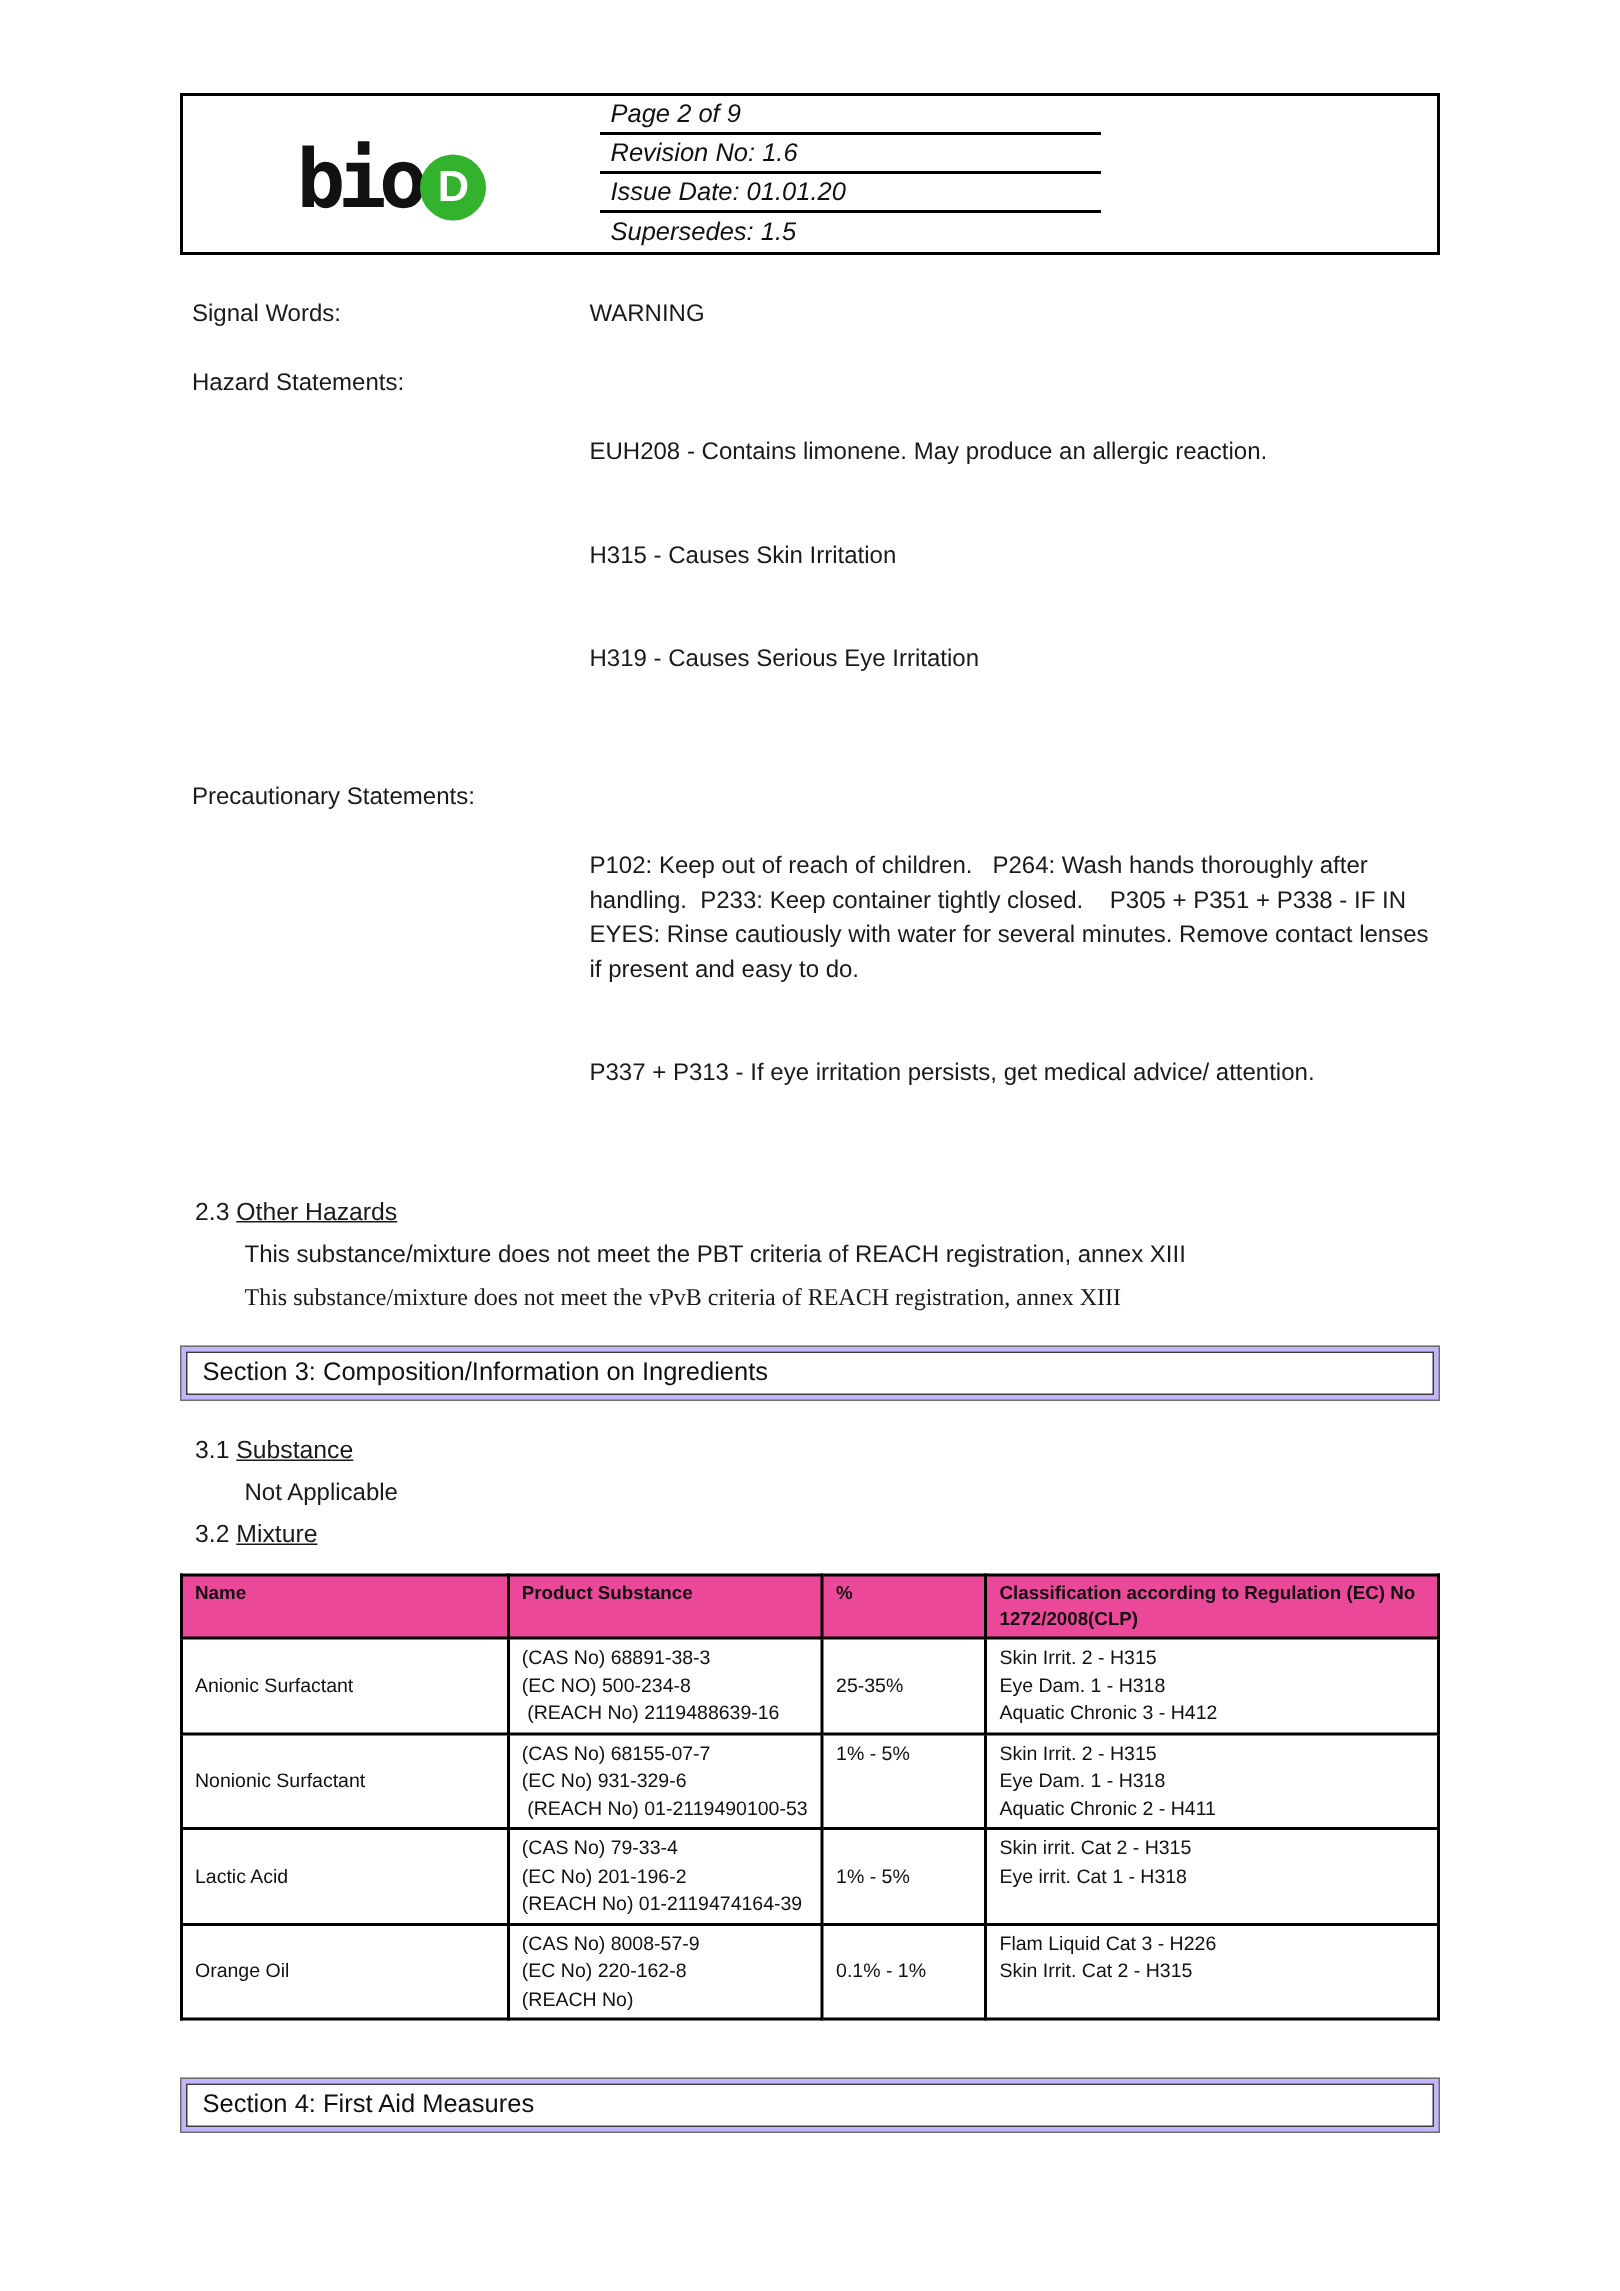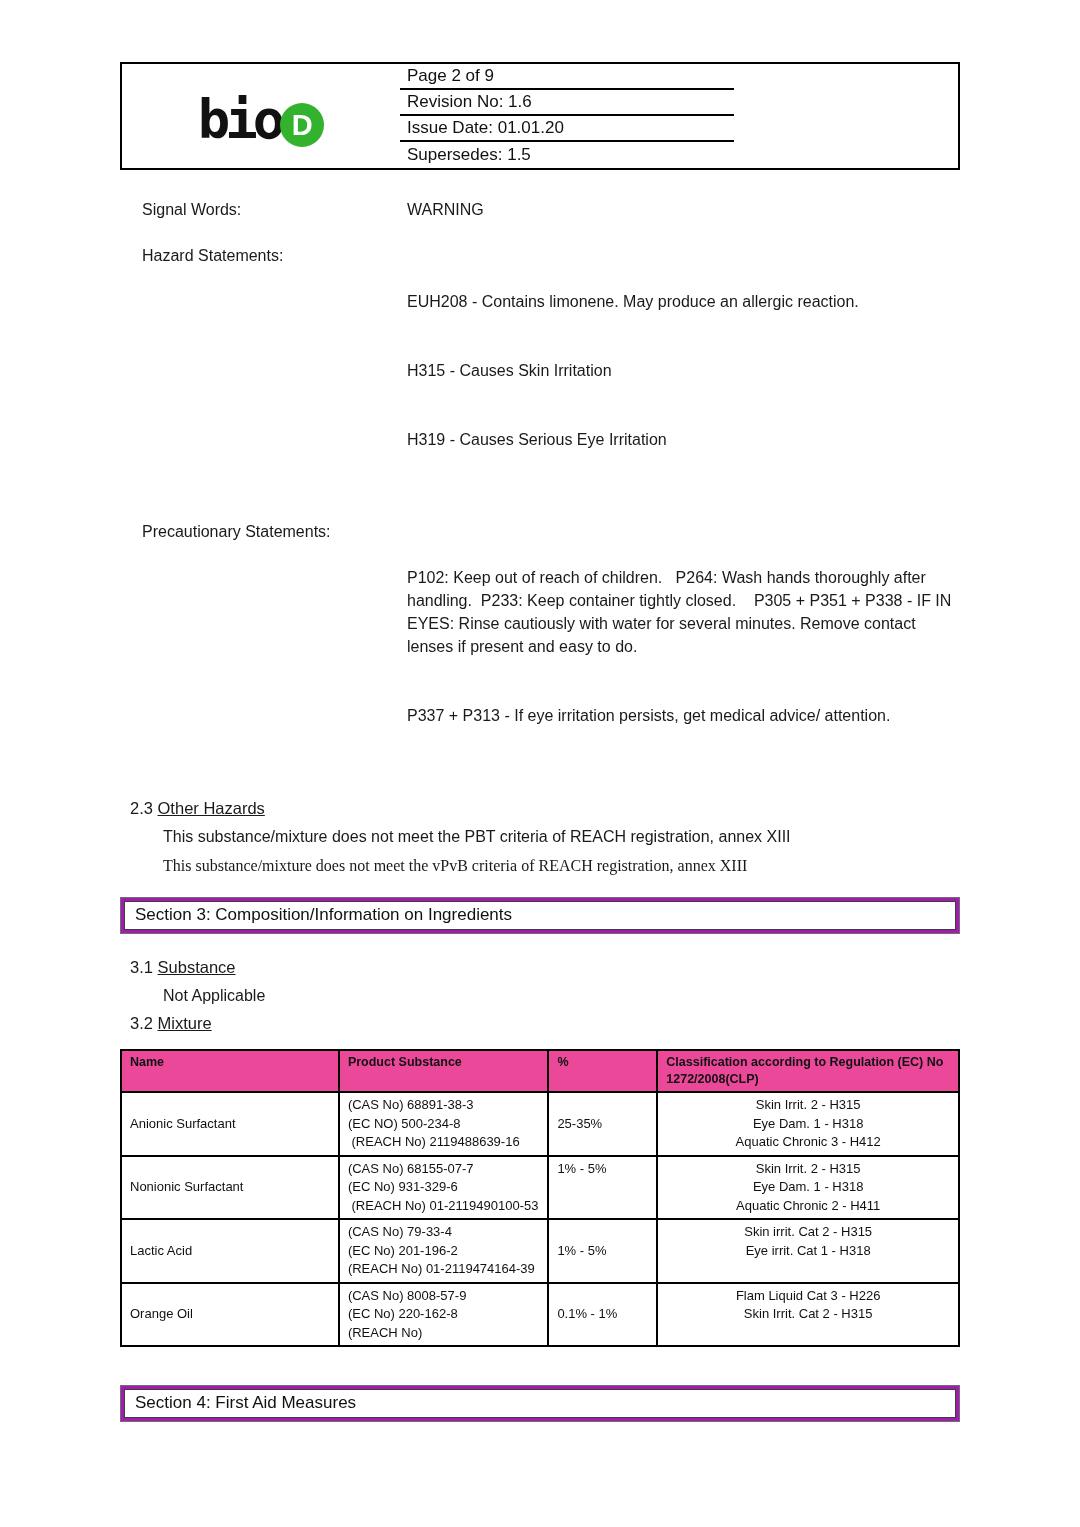--- a/index.html
+++ b/index.html
@@ -47,48 +47,48 @@
     display: grid;
     grid-template-rows: 1fr 1fr;
   }
   .title-row {
     display: flex; align-items: center; justify-content: center;
     font-weight: bold; font-size: 30px;
     white-space: nowrap;
     color: #111;
   }
   .title-row.top { border-bottom: 2px solid #000; }
-  .info-cell { display: grid; grid-template-rows: repeat(4, 1fr); }
+  .info-cell { display: grid; grid-template-rows: repeat(4, 1fr); font-style: italic; }
   .info-row {
     border-bottom: 2px solid #000;
     display: flex; align-items: center;
     padding-left: 7px;
     font-size: 17px;
     white-space: nowrap;
     color: #111;
   }
   .info-row:last-child { border-bottom: none; }
 
   
-  .textzone { margin-left: 22px; margin-right: 0; font-size: 16px; line-height: 23px; }
+  .textzone { margin-left: 8px; margin-right: 0; font-size: 16px; line-height: 23px; }
   .lv-row { display: flex; align-items: flex-start; }
   .lv-label { flex: 0 0 265px; white-space: pre-wrap; }
   .lv-value { flex: 1 1 auto; white-space: pre-wrap; }
   .mt-line { margin-top: 23px; }
 
   .heading-line { font-size: 16.5px; margin-left: 10px; }
   .heading-num { display: inline-block; }
   .heading-title { text-decoration: underline; }
   .indent-line { margin-left: 43px; white-space: pre-wrap; font-size: 16px; line-height: 23px; }
 
   
   .section-bar {
     margin-top: 20px;
     border: 1px solid #6f6f6f;
-    background: #a21caf;
+    background: #c4b5fd;
     padding: 3px;
   }
   .section-bar-inner {
     background: #fff;
     border: 1px solid #3c3c3c;
     padding: 3px 10px 4px 10px;
     font-size: 17px;
     color: #111;
   }
 
@@ -107,21 +107,21 @@
     text-align: left;
     vertical-align: top;
     padding: 3px 8px;
     font-size: 12.5px;
     line-height: 17px;
   }
   .comp-table td { padding: 3px 8px; }
   .col-name   { width: 26%; vertical-align: middle; }
   .col-ident  { width: 25%; vertical-align: middle; }
   .col-pct    { width: 13%; vertical-align: middle; }
-  .col-class  { width: 36%; vertical-align: top; text-align: center; }
+  .col-class  { width: 36%; vertical-align: top; }
   .cell-line { white-space: pre-wrap; }
 
   .footnote { margin-top: 12px; margin-left: 10px; font-size: 16px; }
 
   .sec4-gap { margin-top: 38px; }
 </style>
 </head>
 <body>
 
 <div class="content">

